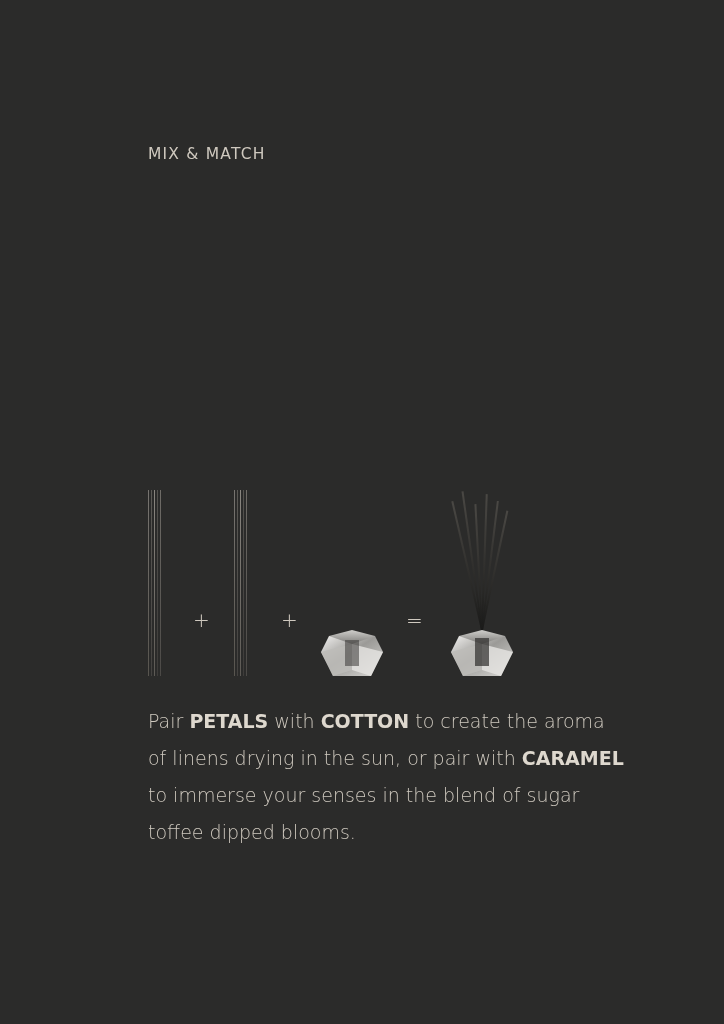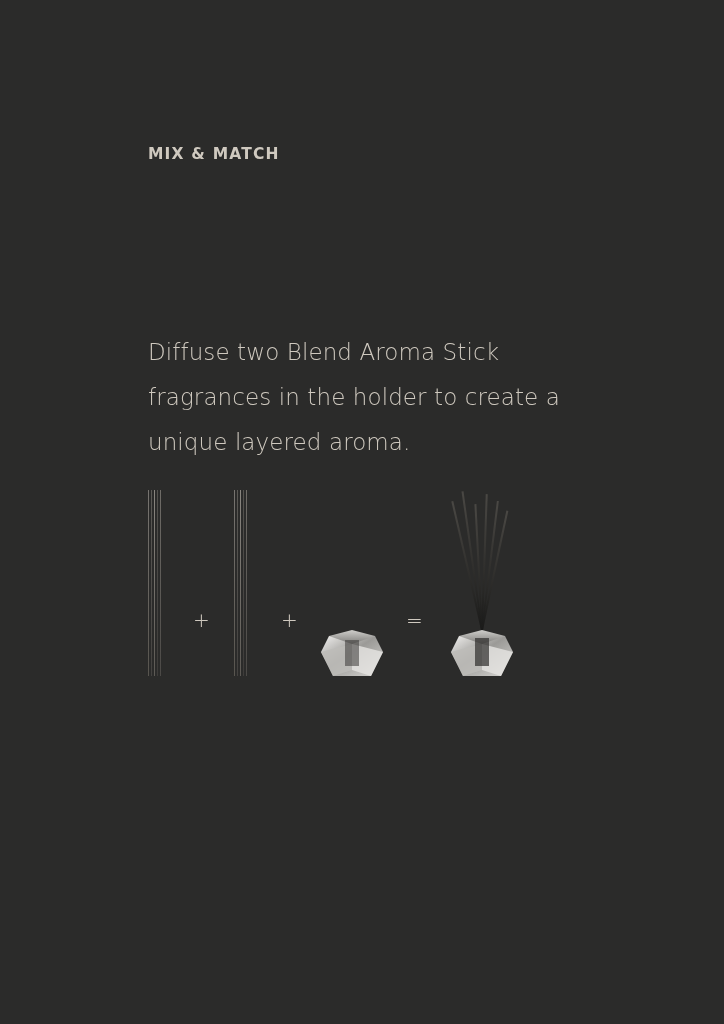--- a/index.html
+++ b/index.html
@@ -19,21 +19,21 @@
     height: 1024px;
     box-sizing: border-box;
     padding: 0 148px;
   }
   .eyebrow {
     position: absolute;
     left: 148px;
     top: 145px;
     font-family: "DejaVu Sans", sans-serif;
     font-size: 15.5px;
-    font-weight: bold;
+    font-weight: normal;
     letter-spacing: 1.2px;
     color: #cfc9bf;
   }
   .headline {
     position: absolute;
     left: 148px;
     top: 194px;
     width: 460px;
     font-family: "DejaVu Sans", sans-serif;
     font-weight: 300;
@@ -144,21 +144,20 @@
   .footcopy b { font-weight: bold; color: #ded8ce; }
 </style>
 </head>
 <body>
 
 <div class="page">
 
   <div class="eyebrow">MIX &amp; MATCH</div>
 
 
-  <div class="subcopy">Diffuse two Blend Aroma Stick fragrances in the holder to create a unique layered aroma.</div>
 
   <div class="equation">
 
     <div class="stick-bundle sb1">
       <i></i>
         <i></i>
         <i></i>
         <i></i>
         <i></i>
     </div>
@@ -208,14 +207,17 @@
     <svg class="holder h2" viewBox="0 0 62 50">
       <polygon points="8,10 54,10 62,26 50,50 12,50 0,26" fill="url(#g1)"></polygon>
       <polygon points="8,10 31,4 54,10 31,18" fill="url(#g2)"></polygon>
       <polygon points="0,26 12,50 31,44 31,18" fill="#bdbcb9" opacity="0.85"></polygon>
       <polygon points="62,26 50,50 31,44 31,18" fill="#e6e5e2" opacity="0.8"></polygon>
       <polygon points="24,12 38,12 38,40 24,40" fill="#2f2e2c" opacity="0.7"></polygon>
     </svg>
 
   </div>
 
+  <div class="footcopy">
+    <span>Pair </span><b>PETALS</b><span> with </span><b>COTTON</b><span> to create the aroma of linens drying in the sun, or pair with </span><b>CARAMEL</b><span> to immerse your senses in the blend of sugar toffee dipped blooms.</span>
+  </div>
 
 </div>
 
 </body></html>

